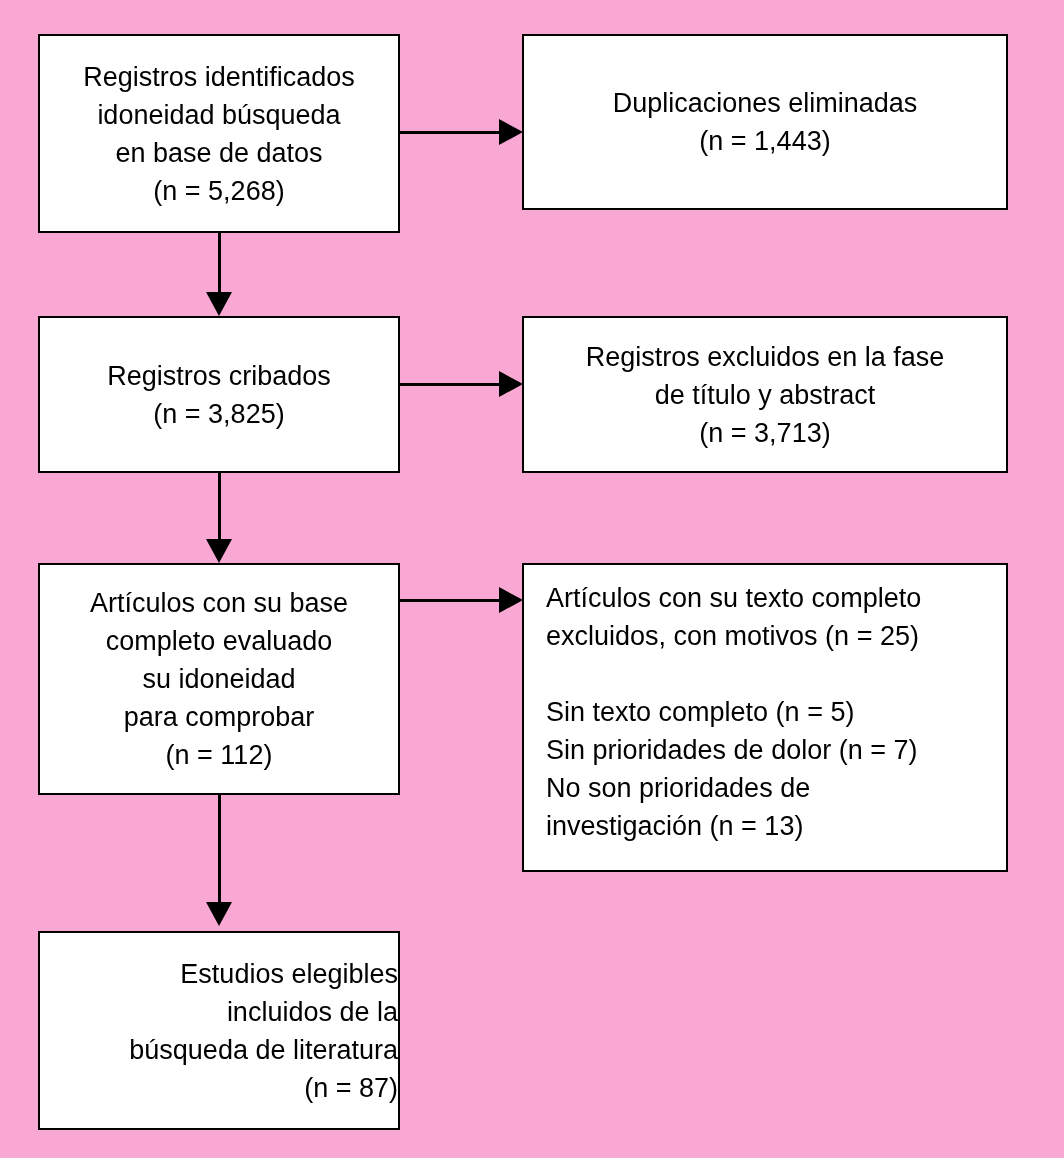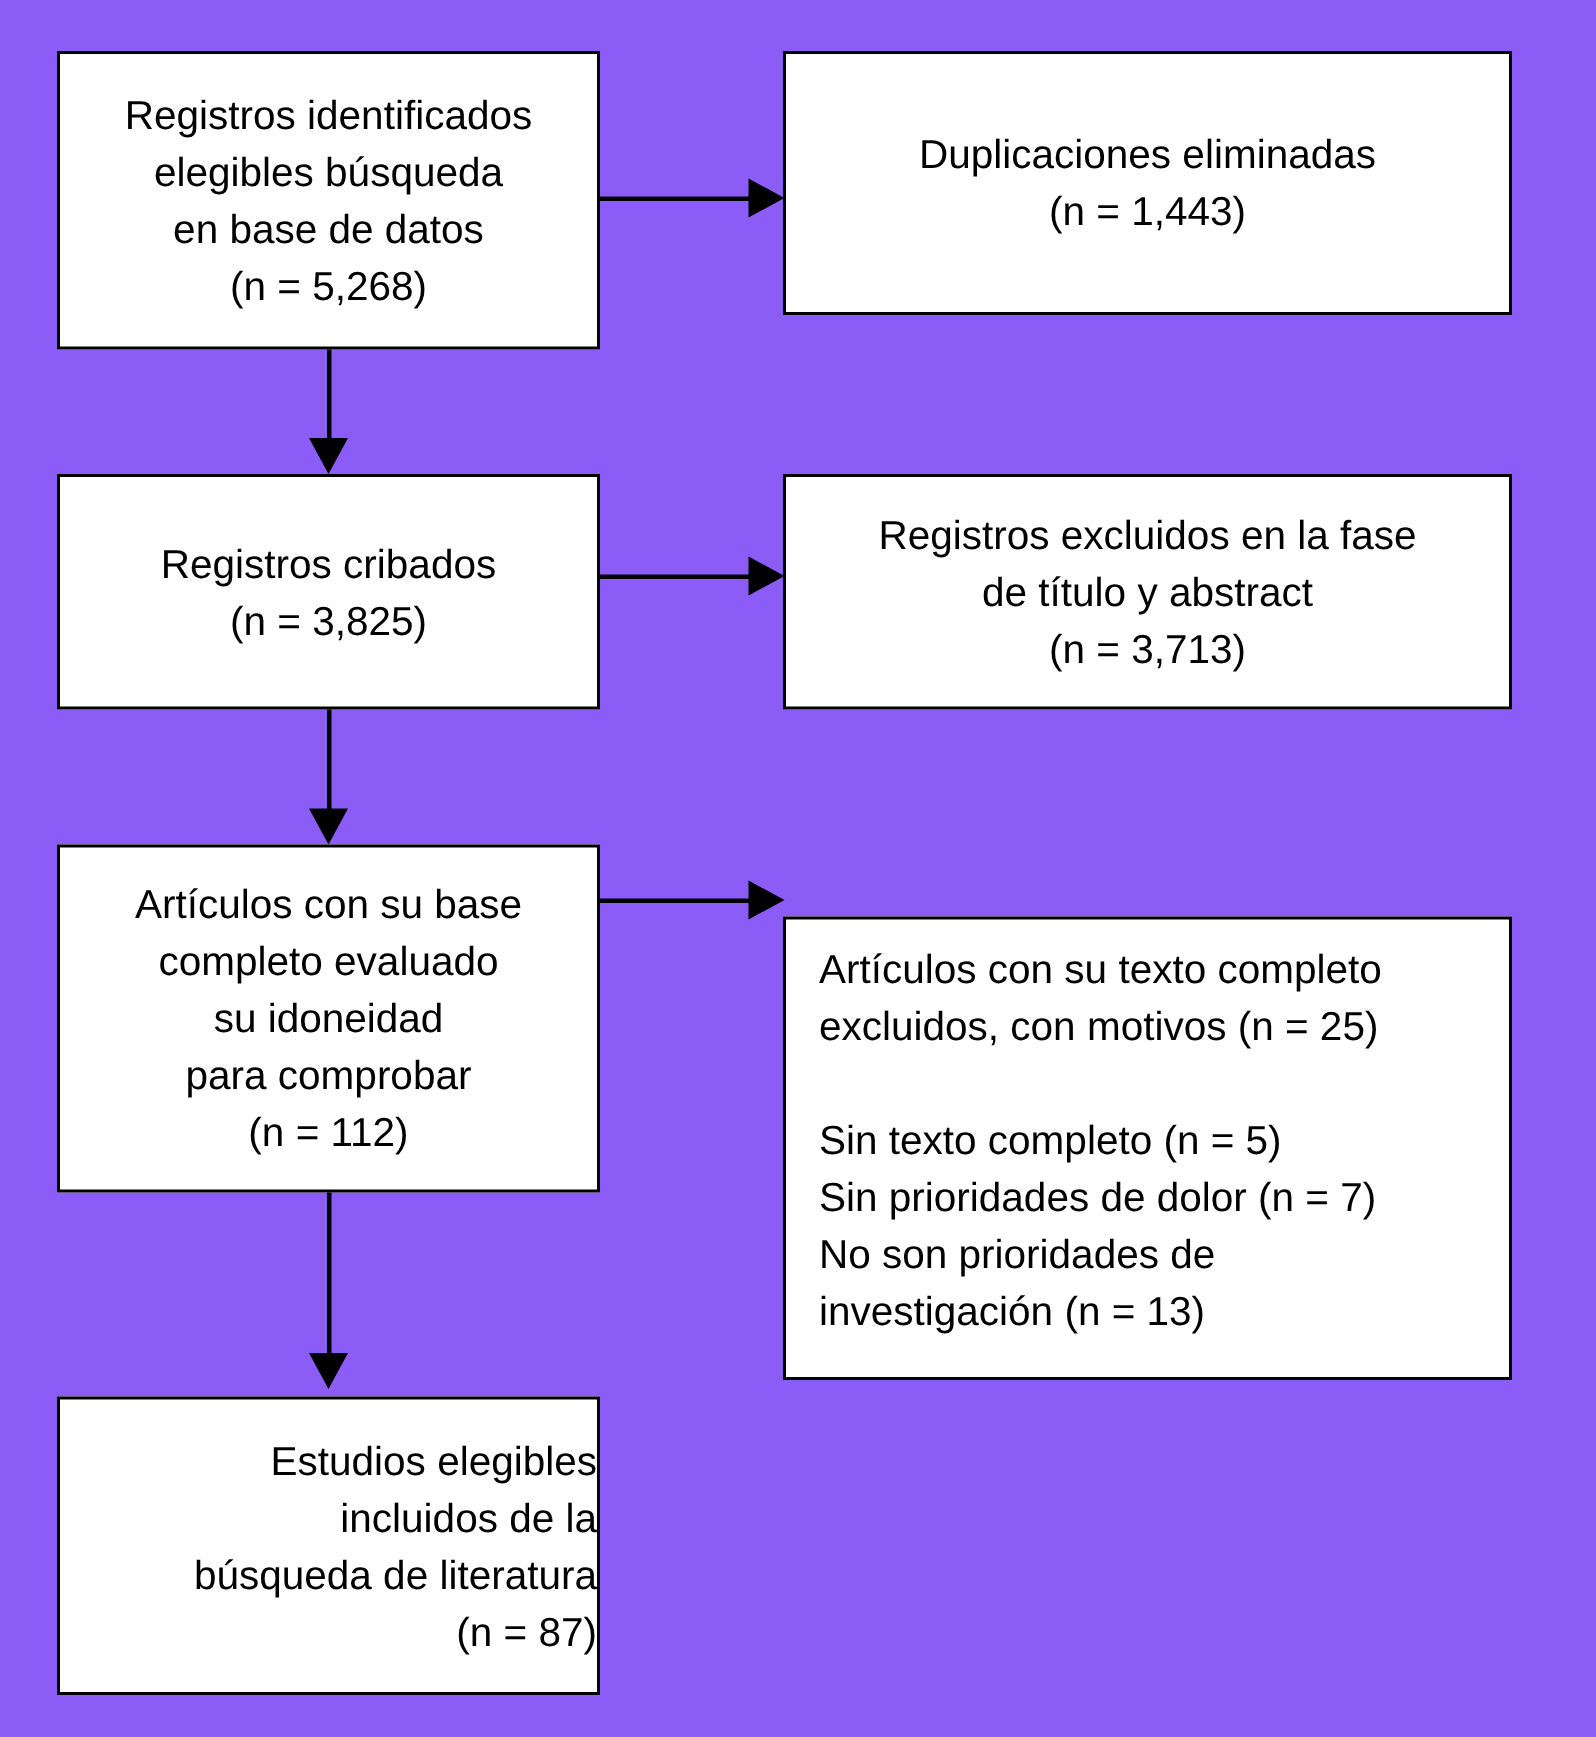--- a/index.html
+++ b/index.html
@@ -8,37 +8,36 @@
     background: #ffffff;
   }
   body {
     font-family: "Liberation Sans", "DejaVu Sans", sans-serif;
     color: #000000;
   }
   #canvas {
     position: relative;
     width: 1064px;
     height: 1158px;
-    background: #8b5cf6;
+    background: #f9a8d4;
     overflow: hidden;
   }
   .flow-box {
     position: absolute;
     box-sizing: border-box;
     border: 2.5px solid #000000;
     background: #ffffff;
     display: flex;
     flex-direction: column;
     justify-content: center;
     align-items: center;
   }
   .flow-box.left-align {
     align-items: flex-start;
     justify-content: flex-start;
-    margin-top: 48px;
   }
   .box-text {
     font-size: 27px;
     line-height: 38px;
     text-align: center;
     white-space: pre;
     color: #000000;
   }
   .box-text.lt {
     text-align: left;
@@ -110,21 +109,21 @@
   #arrow-assessed-to-included .conn-line-v { left: 218px; top: 795px; width: 3px; height: 110px; }
   #arrow-assessed-to-included .arrowhead-down { left: 206px; top: 902px; }
 </style>
 </head>
 <body>
 
 <div id="canvas">
 
   <div class="flow-box" id="box-records-identified">
     <div class="box-text">Registros identificados</div>
-    <div class="box-text">elegibles búsqueda</div>
+    <div class="box-text">idoneidad búsqueda</div>
     <div class="box-text">en base de datos</div>
     <div class="box-text">(n = 5,268)</div>
   </div>
 
   <div class="flow-box" id="box-duplicates-removed">
     <div class="box-text">Duplicaciones eliminadas</div>
     <div class="box-text">(n = 1,443)</div>
   </div>
 
   <div class="flow-box" id="box-records-screened">

